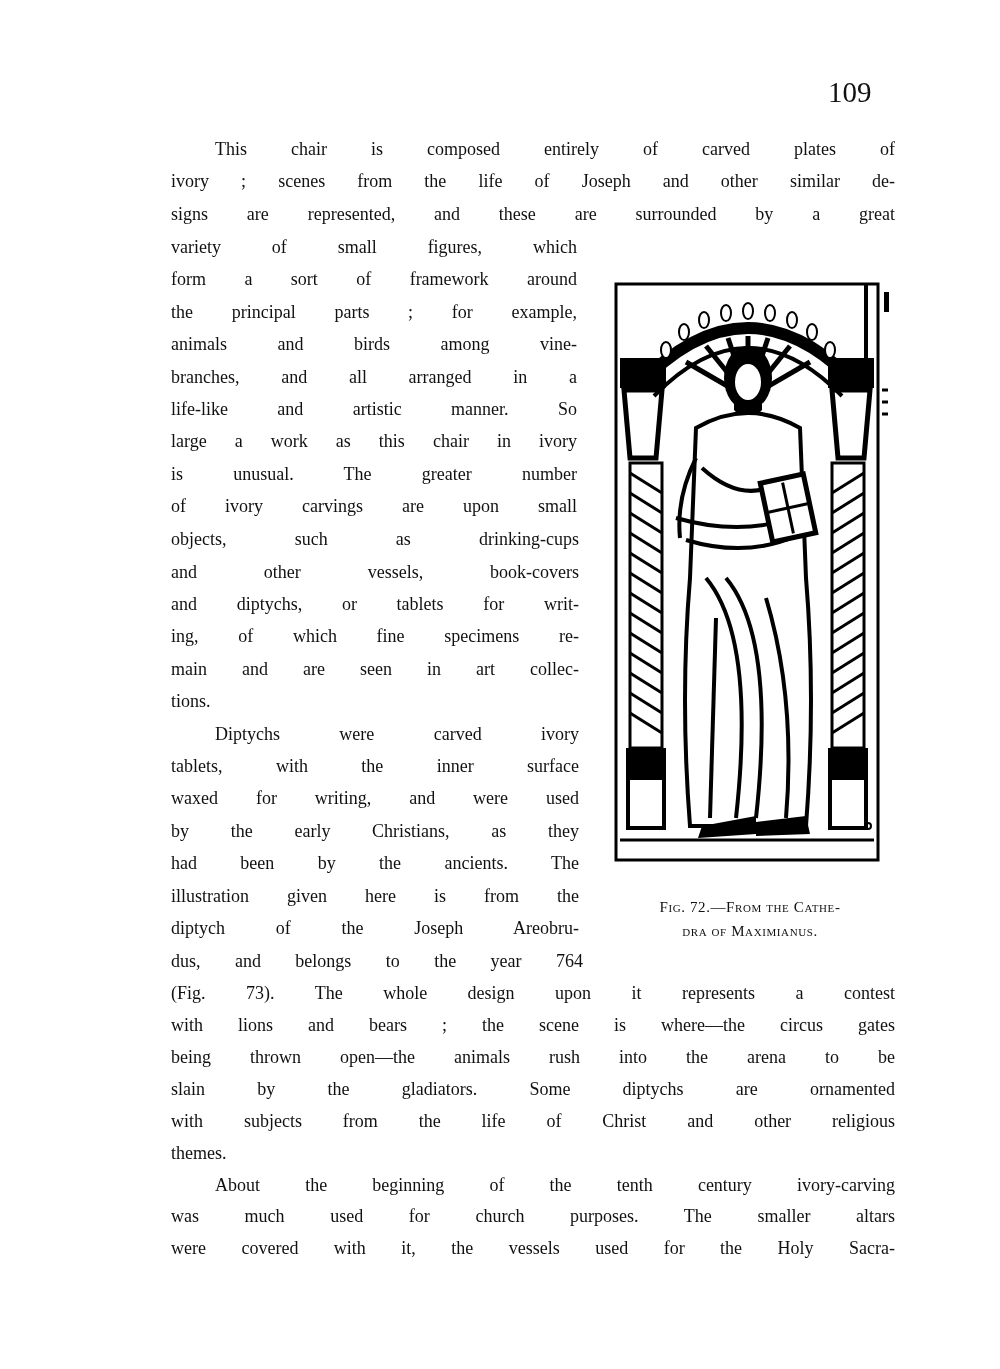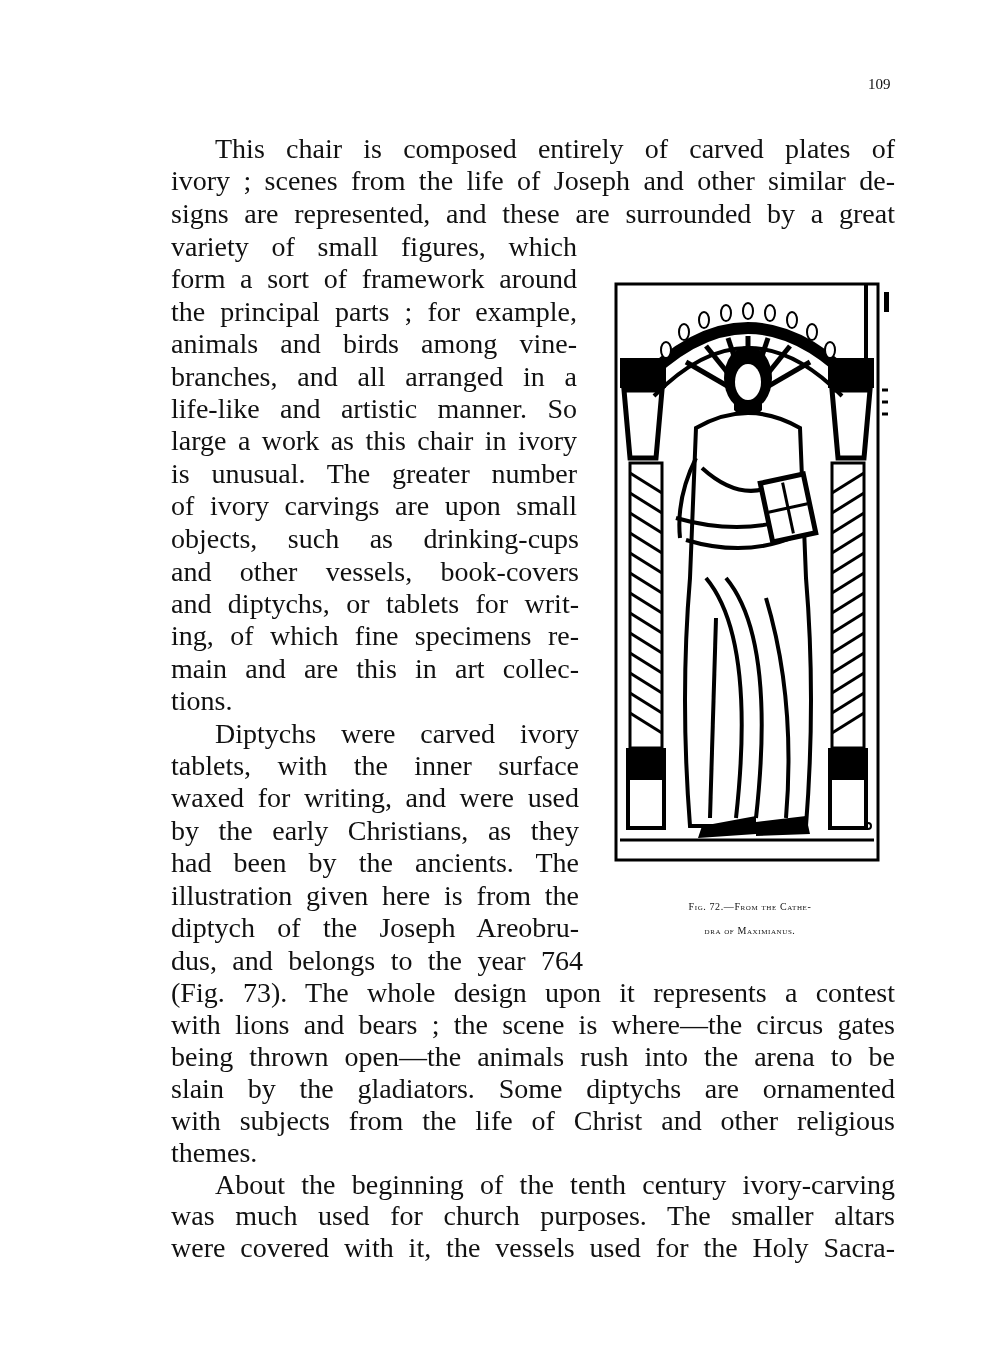--- a/index.html
+++ b/index.html
@@ -1,29 +1,29 @@
 <!DOCTYPE html>
 <html><head>
 <meta charset="utf-8">
 <style>
   html, body { margin: 0; padding: 0; background: #ffffff; }
   body { width: 1000px; height: 1369px; position: relative; overflow: hidden;
          font-family: "Liberation Serif", "DejaVu Serif", serif; color: #111; }
   .header { position: absolute; top: 76px; left: 0; width: 1000px; height: 30px; }
   .running-title { position: absolute; left: 340px; top: 0; font-size: 19px; letter-spacing: 1.2px; }
-  .page-number { position: absolute; left: 868px; top: 0; font-size: 15px; }
-  .line { position: absolute; font-size: 28px; line-height: 32px; white-space: nowrap;
+  .page-number { position: absolute; left: 828px; top: 0; font-size: 29px; }
+  .line { position: absolute; font-size: 18px; line-height: 32px; white-space: nowrap;
           text-align: justify; text-align-last: justify; }
   .full { left: 171px; width: 724px; }
   .narrow { left: 171px; width: 412px; }
   .indent { padding-left: 44px; box-sizing: border-box; }
   .figure { position: absolute; left: 606px; top: 278px; width: 285px; height: 592px; }
   .figure svg { width: 100%; height: 100%; display: block; }
   .caption { position: absolute; left: 590px; width: 320px; text-align: center;
-             font-size: 10px; letter-spacing: 0.6px; font-variant: small-caps; line-height: 26px; }
+             font-size: 15px; letter-spacing: 0.6px; font-variant: small-caps; line-height: 26px; }
 </style>
 </head>
 <body>
 
 <div class="header">
   <span class="page-number">109</span>
 </div>
 
 <div>
   <div class="line full indent" style="top:133px">This chair is composed entirely of carved plates of</div>
@@ -35,21 +35,21 @@
   <div class="line narrow" style="top:328px; width:406px">animals and birds among vine-</div>
   <div class="line narrow" style="top:361px; width:406px">branches, and all arranged in a</div>
   <div class="line narrow" style="top:393px; width:406px">life-like and artistic manner. So</div>
   <div class="line narrow" style="top:425px; width:406px">large a work as this chair in ivory</div>
   <div class="line narrow" style="top:458px; width:406px">is unusual. The greater number</div>
   <div class="line narrow" style="top:490px; width:406px">of ivory carvings are upon small</div>
   <div class="line narrow" style="top:523px; width:408px">objects, such as drinking-cups</div>
   <div class="line narrow" style="top:556px; width:408px">and other vessels, book-covers</div>
   <div class="line narrow" style="top:588px; width:408px">and diptychs, or tablets for writ-</div>
   <div class="line narrow" style="top:620px; width:408px">ing, of which fine specimens re-</div>
-  <div class="line narrow" style="top:653px; width:408px">main and are this in art collec-</div>
+  <div class="line narrow" style="top:653px; width:408px">main and are seen in art collec-</div>
   <div class="line narrow" style="top:685px; text-align-last:left">tions.</div>
   <div class="line narrow indent" style="top:718px; width:408px">Diptychs were carved ivory</div>
   <div class="line narrow" style="top:750px; width:408px">tablets, with the inner surface</div>
   <div class="line narrow" style="top:782px; width:408px">waxed for writing, and were used</div>
   <div class="line narrow" style="top:815px; width:408px">by the early Christians, as they</div>
   <div class="line narrow" style="top:847px; width:408px">had been by the ancients. The</div>
   <div class="line narrow" style="top:880px; width:408px">illustration given here is from the</div>
   <div class="line narrow" style="top:912px; width:408px">diptych of the Joseph Areobru-</div>
   <div class="line narrow" style="top:945px; width:412px">dus, and belongs to the year 764</div>
   <div class="line full" style="top:977px">(Fig. 73). The whole design upon it represents a contest</div>

